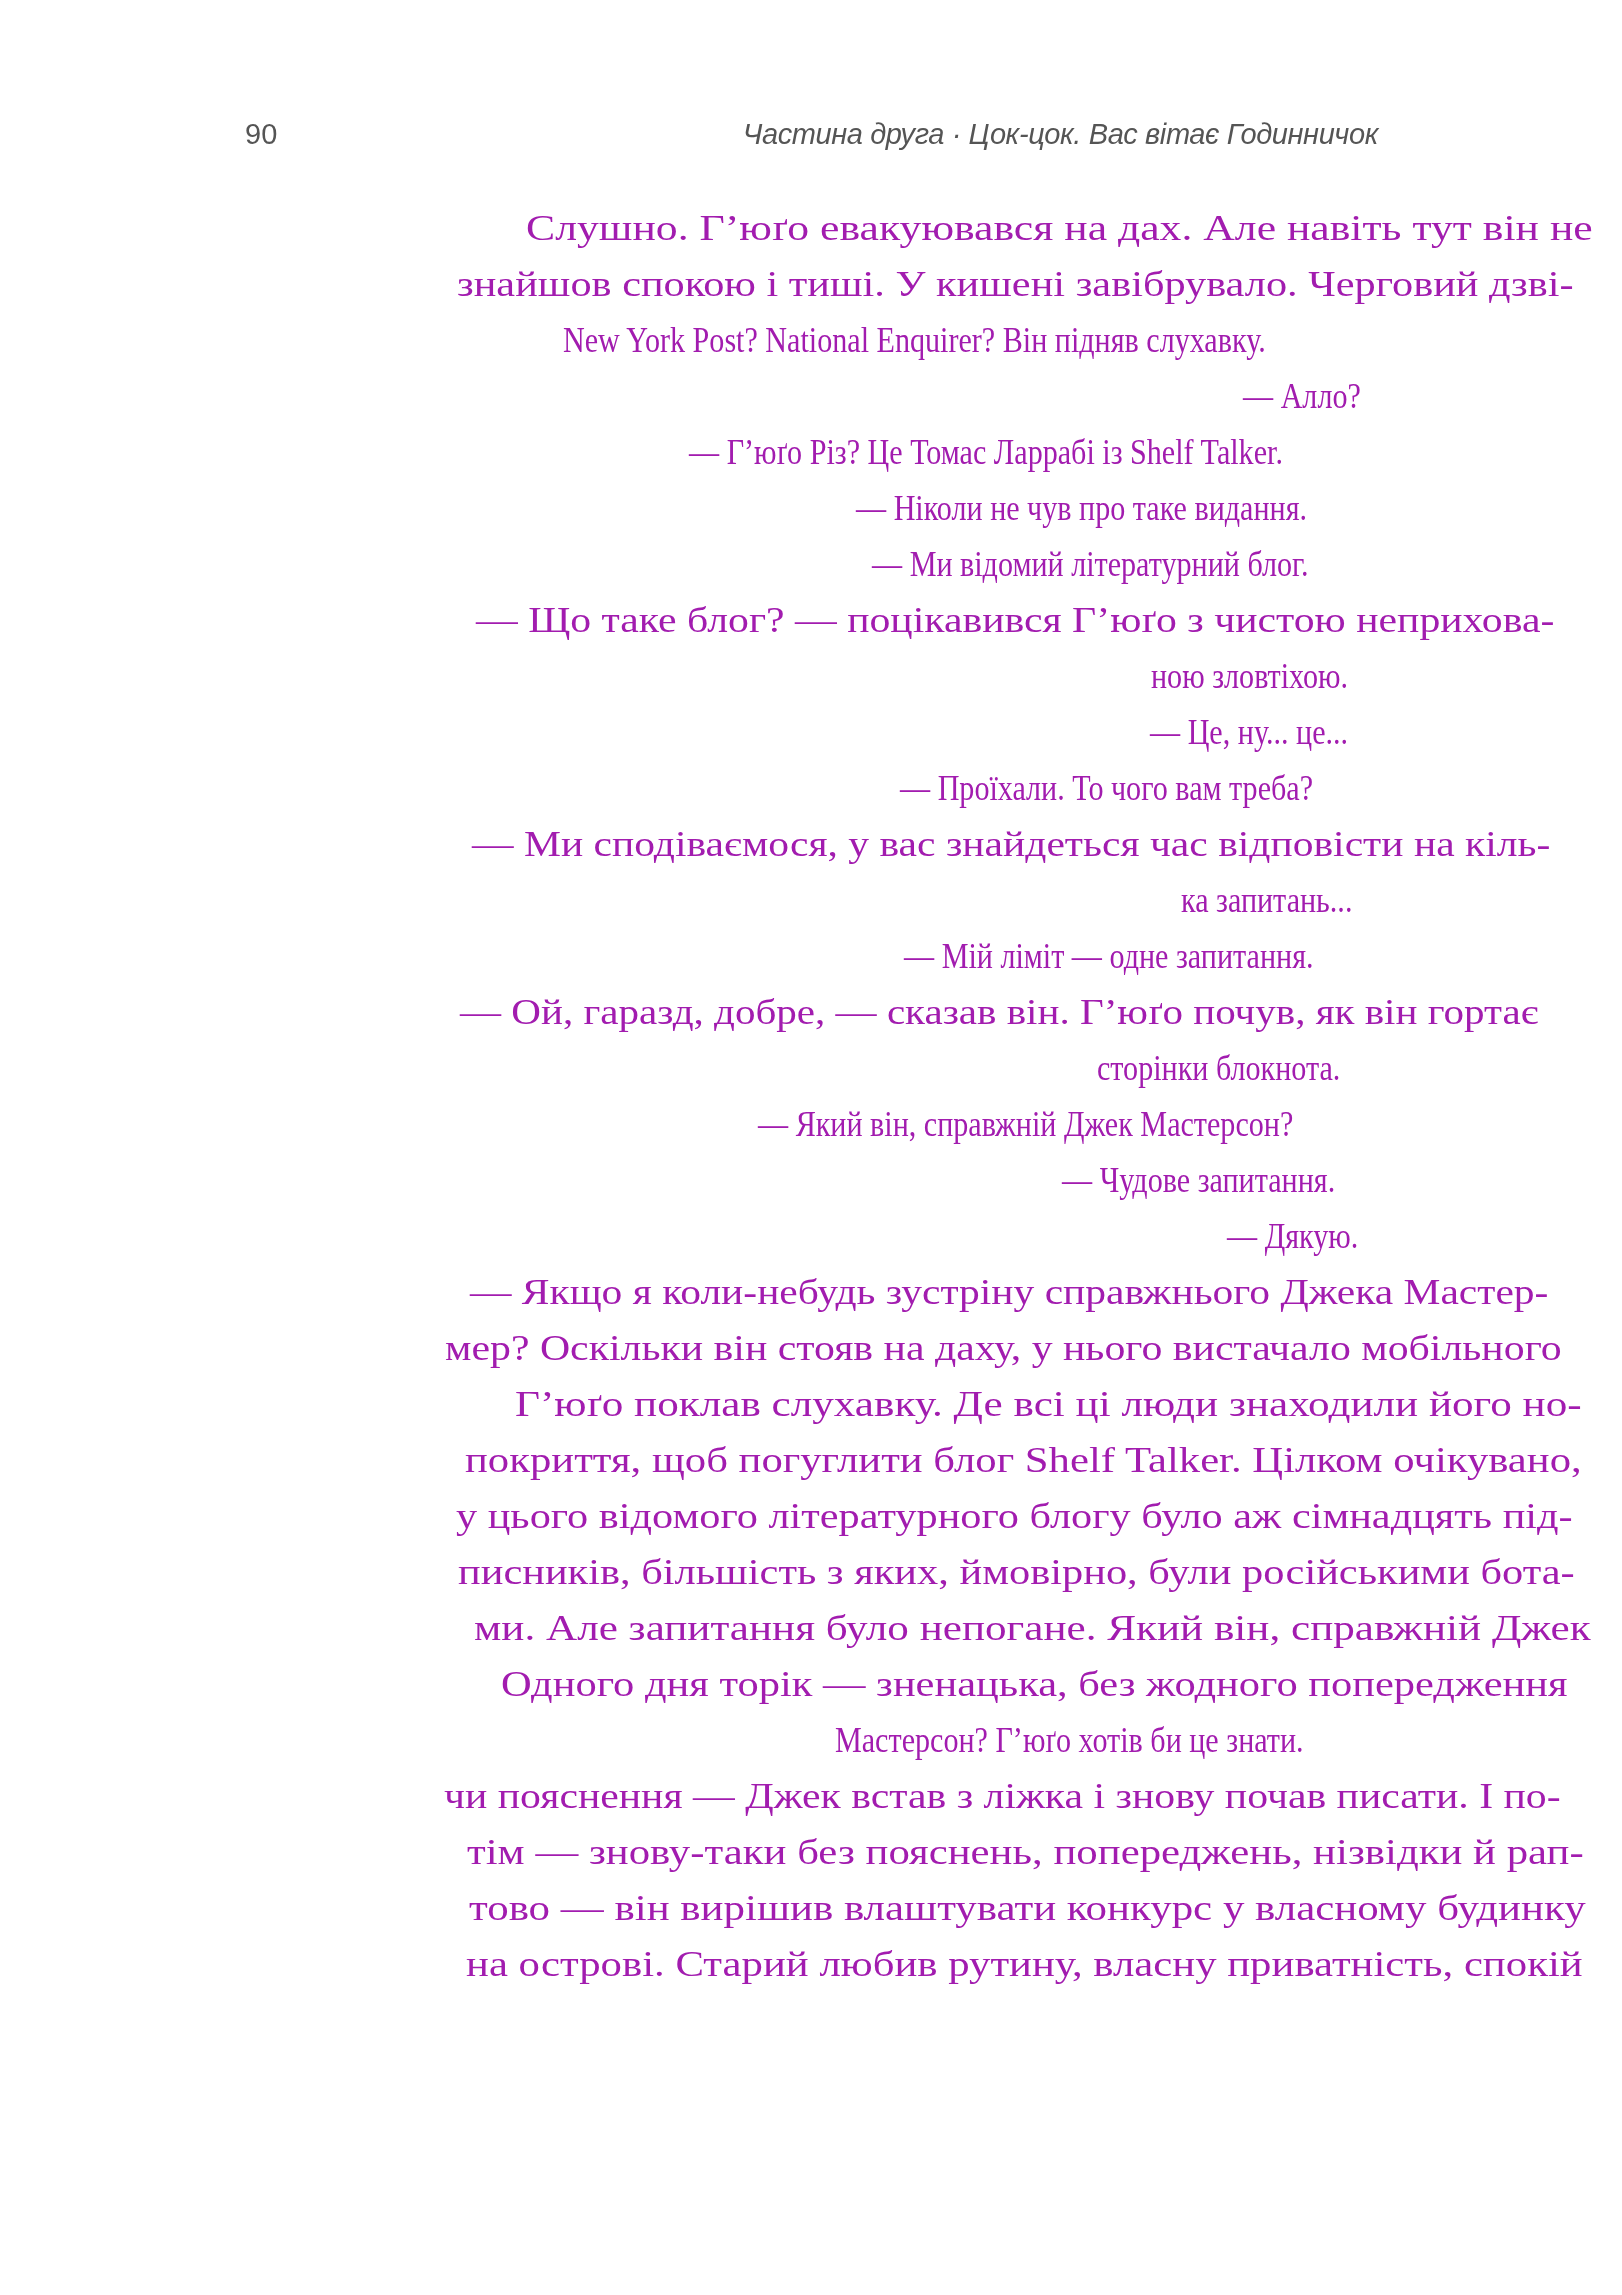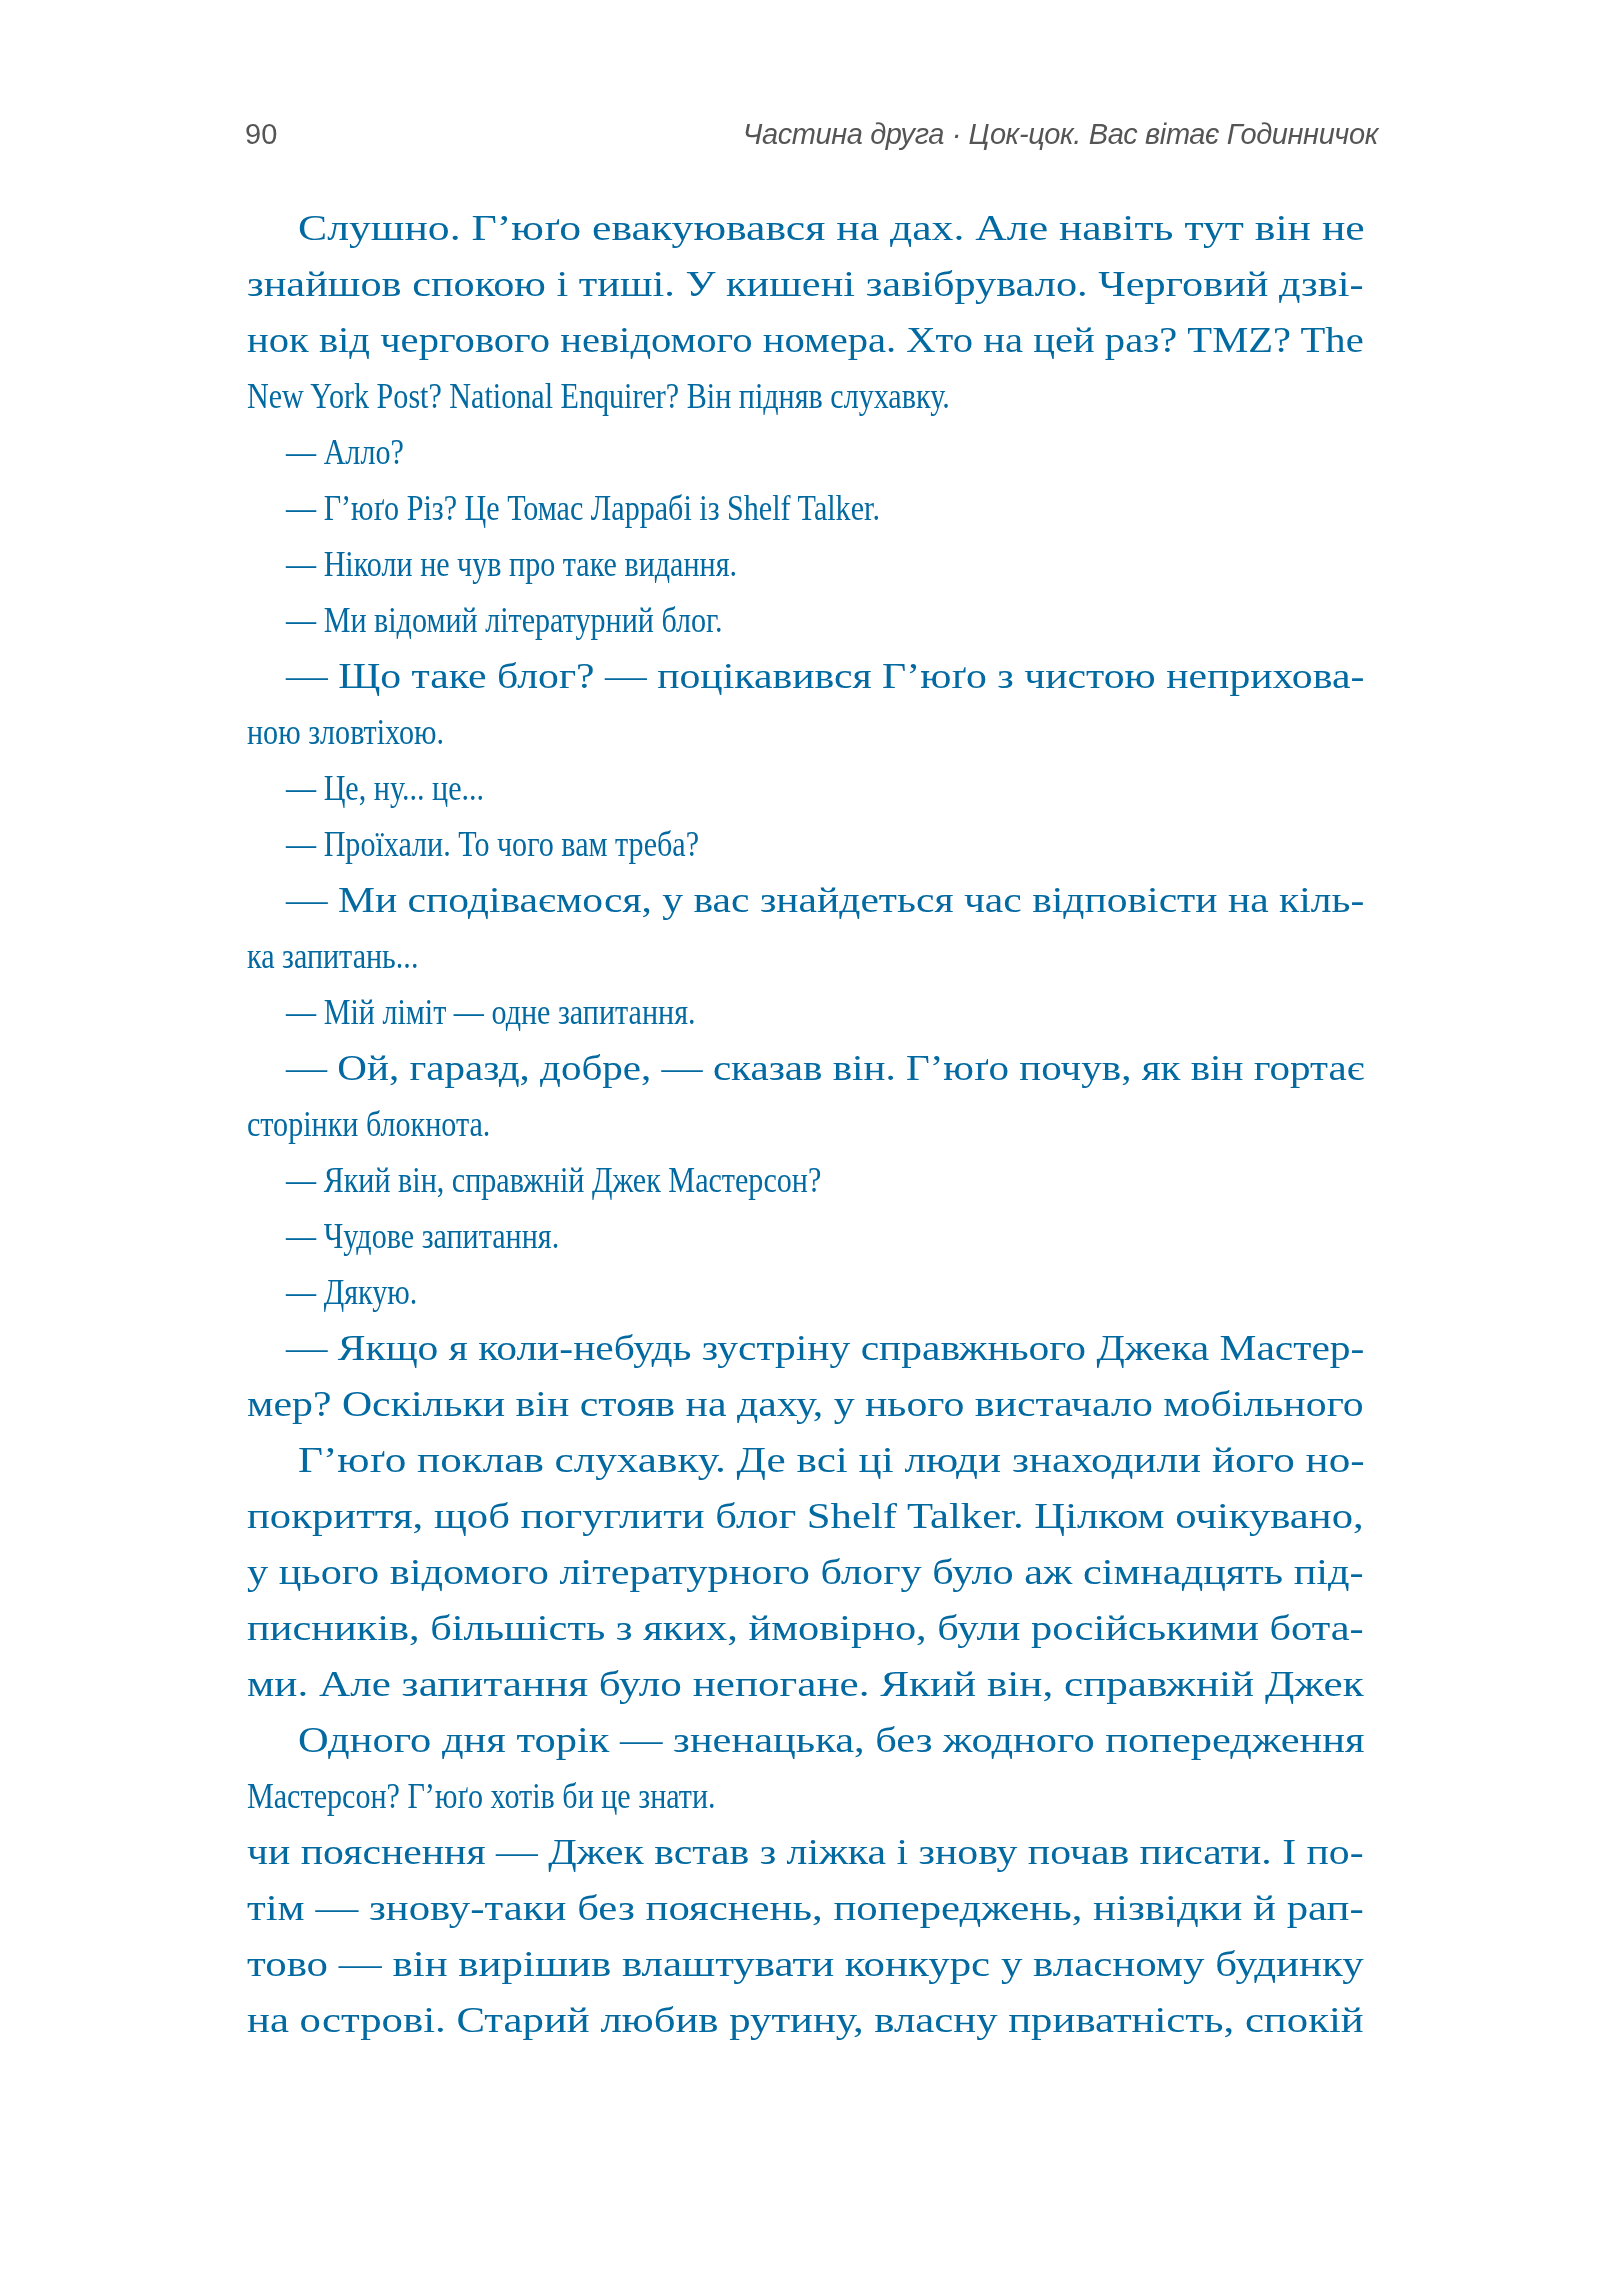--- a/index.html
+++ b/index.html
@@ -6,39 +6,38 @@
   body { width: 1623px; height: 2295px; position: relative; overflow: hidden; }
   .page { position: absolute; left: 0; top: 0; width: 1491px; height: 2295px; background: #ffffff; }
   .running-head {
     position: absolute; left: 245px; top: 118px; width: 1133px; height: 42px;
     font-family: "DejaVu Sans", sans-serif; color: #555555; font-size: 29px;
   }
   .page-number { position: absolute; left: 0; top: 0; font-style: normal; font-family: "Liberation Sans", sans-serif; font-size: 29px; }
   .chapter-title { position: absolute; right: 0; top: 0; font-style: italic; font-family: "Liberation Sans", sans-serif; font-size: 29px; letter-spacing: -0.4px; white-space: nowrap; text-align: center; }
   .body-text {
     position: absolute; left: 247px; top: 201px; width: 1133px;
-    font-family: "Liberation Serif", serif; font-size: 35px; color: #0369a1;
+    font-family: "Liberation Serif", serif; font-size: 35px; color: #a21caf; text-align: right;
   }
   .line { height: 56px; line-height: 56px; white-space: nowrap; position: relative; }
   .line span.txt { display: inline-block; transform-origin: 0 50%; }
   .line.indent-dialog { padding-left: 39px; }
   .line.indent-para { padding-left: 51px; }
 </style>
 </head>
 <body>
 
 <div class="page">
   <div class="running-head">
     <span class="page-number">90</span>
     <span class="chapter-title">Частина друга · Цок-цок. Вас вітає Годинничок</span>
   </div>
   <div class="body-text" id="body-text">
       <div class="line indent-para"><span class="txt" style="transform: scaleX(1.2484);">Слушно. Г’юґо евакуювався на дах. Але навіть тут він не</span></div>
       <div class="line"><span class="txt" style="transform: scaleX(1.2093);">знайшов спокою і тиші. У кишені завібрувало. Черговий дзві-</span></div>
-      <div class="line"><span class="txt" style="transform: scaleX(1.1602);">нок від чергового невідомого номера. Хто на цей раз? TMZ? The</span></div>
       <div class="line"><span class="txt" style="transform: scaleX(0.86);">New York Post? National Enquirer? Він підняв слухавку.</span></div>
       <div class="line indent-dialog"><span class="txt" style="transform: scaleX(0.86);">— Алло?</span></div>
       <div class="line indent-dialog"><span class="txt" style="transform: scaleX(0.86);">— Г’юґо Різ? Це Томас Ларрабі із Shelf Talker.</span></div>
       <div class="line indent-dialog"><span class="txt" style="transform: scaleX(0.86);">— Ніколи не чув про таке видання.</span></div>
       <div class="line indent-dialog"><span class="txt" style="transform: scaleX(0.86);">— Ми відомий літературний блог.</span></div>
       <div class="line indent-dialog"><span class="txt" style="transform: scaleX(1.1924);">— Що таке блог? — поцікавився Г’юґо з чистою неприхова-</span></div>
       <div class="line"><span class="txt" style="transform: scaleX(0.86);">ною зловтіхою.</span></div>
       <div class="line indent-dialog"><span class="txt" style="transform: scaleX(0.86);">— Це, ну... це...</span></div>
       <div class="line indent-dialog"><span class="txt" style="transform: scaleX(0.86);">— Проїхали. То чого вам треба?</span></div>
       <div class="line indent-dialog"><span class="txt" style="transform: scaleX(1.1876);">— Ми сподіваємося, у вас знайдеться час відповісти на кіль-</span></div>

